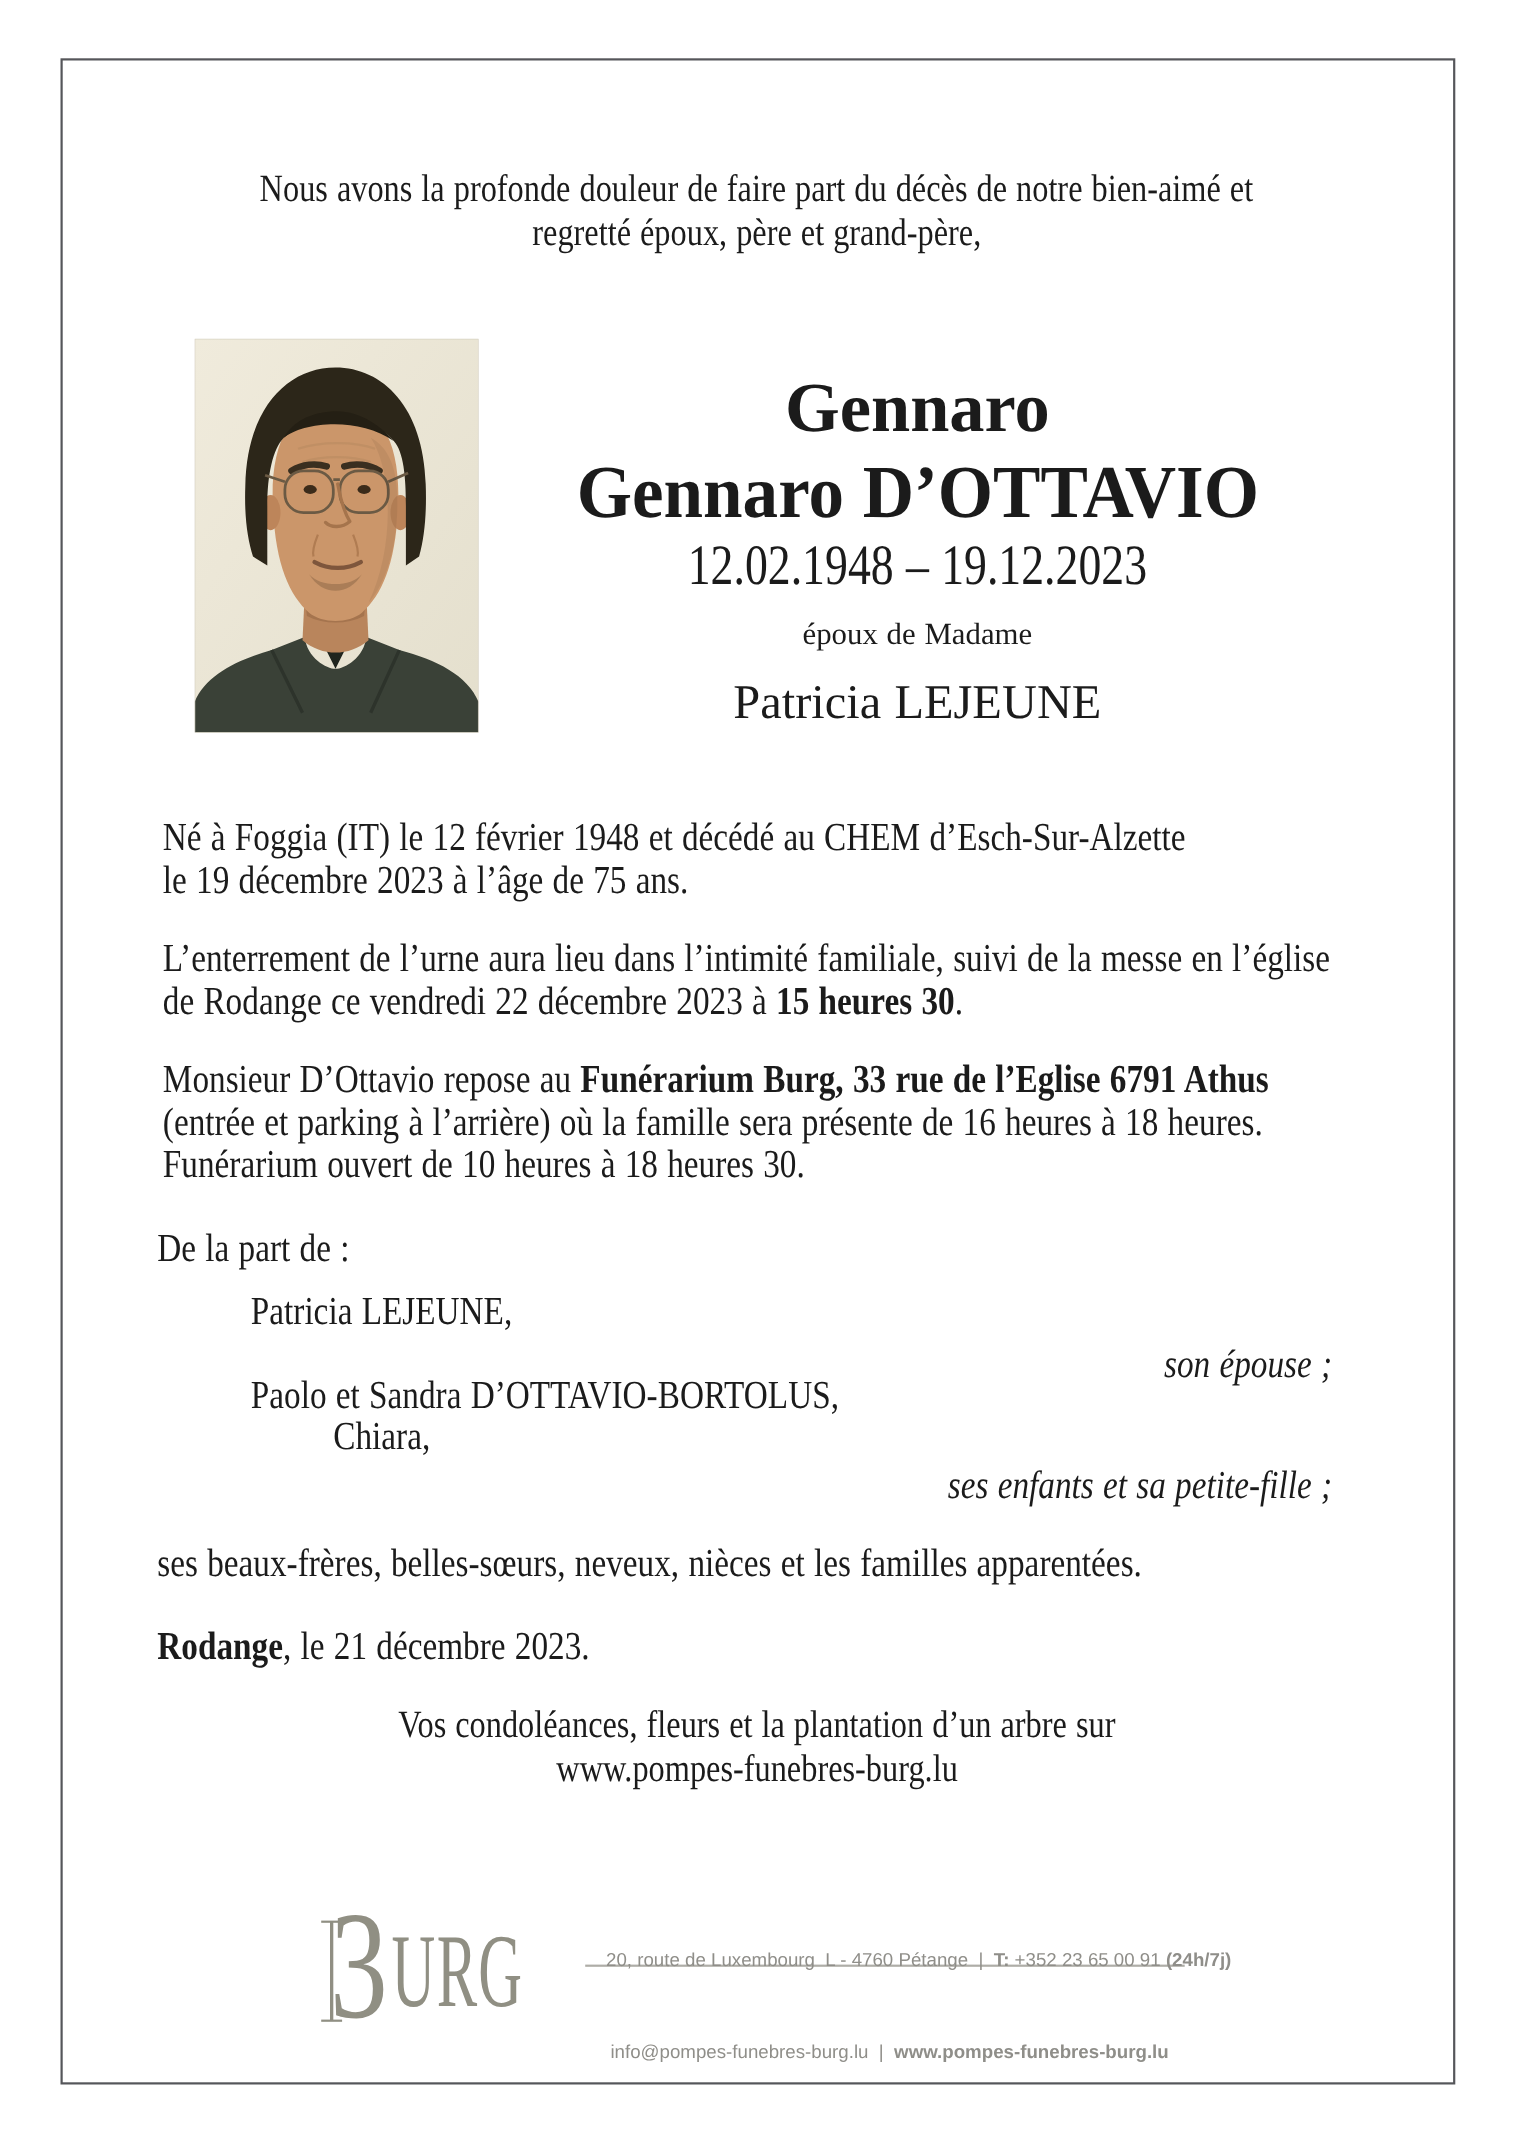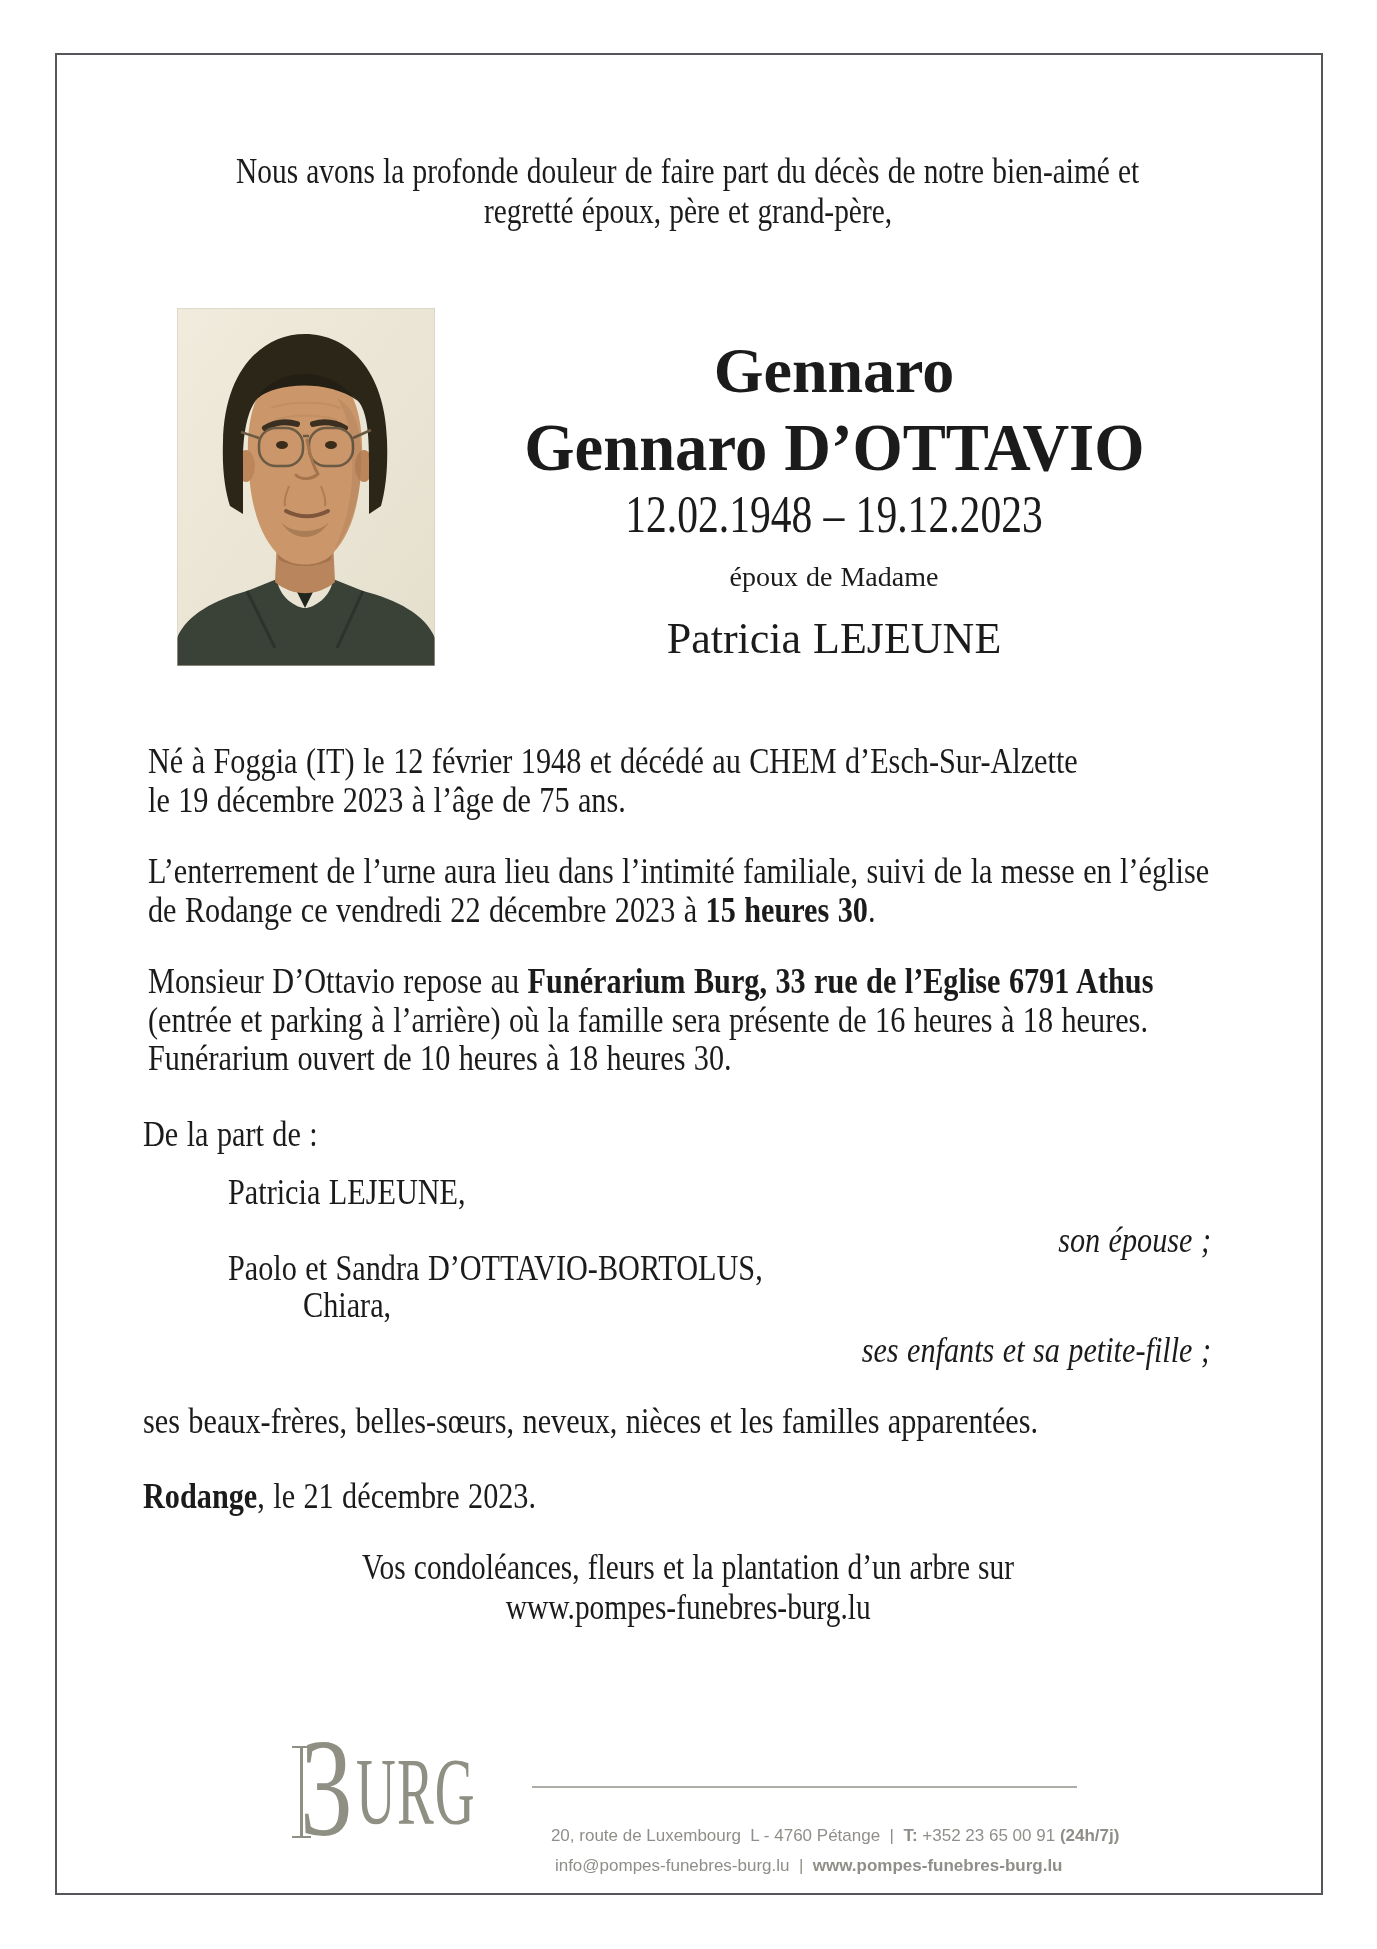--- a/index.html
+++ b/index.html
@@ -128,19 +128,19 @@
 
   <div class="abs logo-col" style="left:298px;top:1740px;width:220px;height:110px;">
     <div style="position:absolute;left:2px;top:7px;width:3px;height:90px;background:#908f83;"></div>
     <div style="position:absolute;left:-6px;top:6px;width:19px;height:2px;background:#908f83;"></div>
     <div style="position:absolute;left:-6px;top:96px;width:19px;height:2px;background:#908f83;"></div>
     <span style="position:absolute;left:2px;top:-22px;font-family:'Liberation Serif',serif;font-size:140px;line-height:140px;display:inline-block;transform:scaleX(.75);transform-origin:0 0;">3</span>
     <span style="position:absolute;left:58px;top:5px;font-family:'Liberation Serif',serif;font-size:95px;line-height:95px;display:inline-block;transform:scaleX(.58);transform-origin:0 0;letter-spacing:2px;">URG</span>
   </div>
 
   <div class="divider" style="left:532px;top:1786px;width:545px;"></div>
-  <div class="abs footer-sans" style="left:532px;top:1806px;font-size:17px;">
+  <div class="abs footer-sans" style="left:532px;top:1752px;font-size:17px;">
     <span>20, route de Luxembourg  L - 4760 Pétange  |  </span><span class="b">T:</span><span> +352 23 65 00 91 </span><span class="b">(24h/7j)</span>
   </div>
   <div class="abs footer-sans" style="left:536px;top:1836px;font-size:17px;">
     <span>info@pompes-funebres-burg.lu</span><span>  |  </span><span class="b">www.pompes-funebres-burg.lu</span>
   </div>
 </div>
 
 </body></html>

